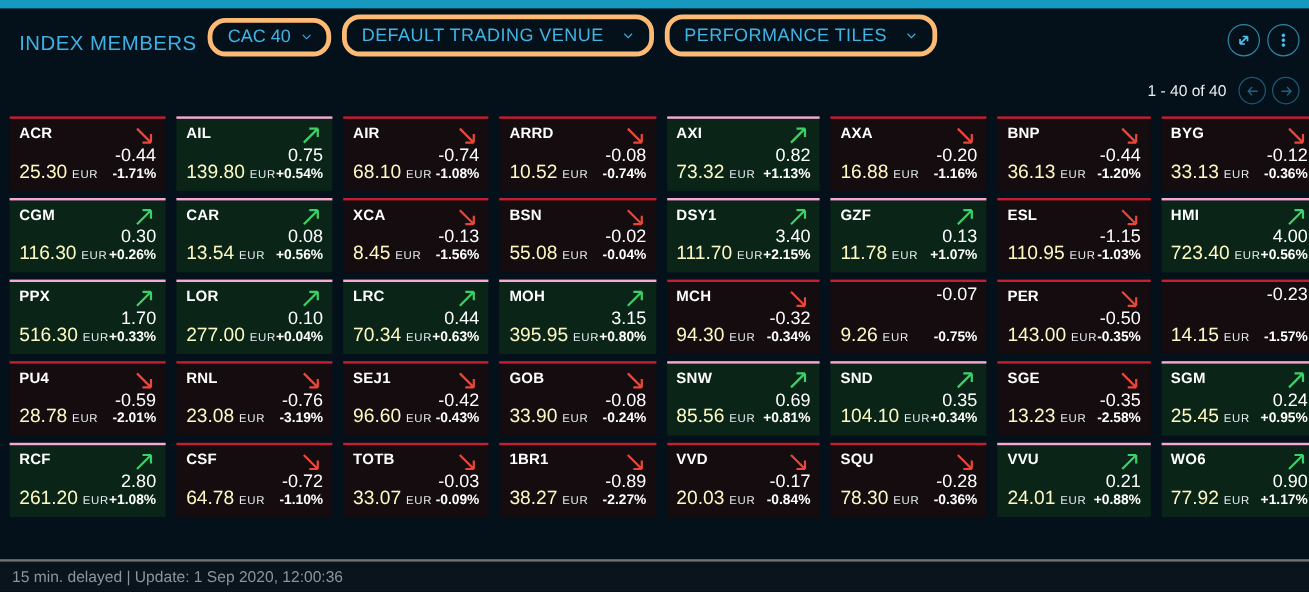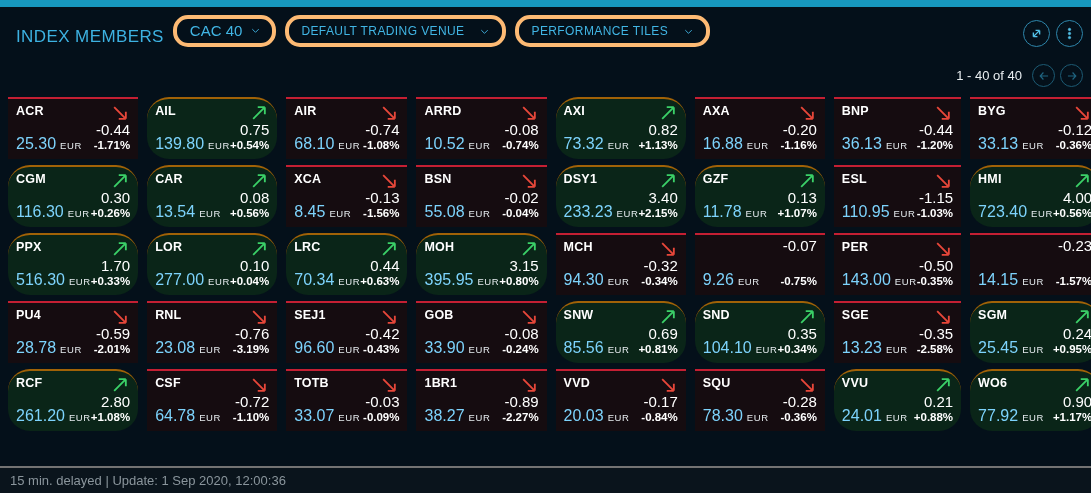--- a/index.html
+++ b/index.html
@@ -10,45 +10,45 @@
     font-family:"Liberation Sans", sans-serif;
     color:#fff;
   }
   .top-strip { position:absolute; top:0; left:0; width:100%; height:7px; background:#1798be; }
 
   
   .header { position:absolute; top:7px; left:0; right:0; height:40px; display:flex; align-items:flex-end; padding:0 8px 0 16px; gap:9px; }
   .page-title { color:#3db2e2; font-size:17px; letter-spacing:.4px; white-space:nowrap; }
   .pill { display:inline-flex; align-items:center; gap:8px; border:4px solid #fdba74; border-radius:15px; color:#41b5e4; padding:4px 12px; background:transparent; cursor:pointer; white-space:nowrap; }
   .pill.primary { font-size:15px; padding:3px 11px 4px 13px; }
-  .pill.secondary { font-size:12px; letter-spacing:.4px; padding:5px 12px;gap:15px; }
+  .pill.secondary { font-size:15px; letter-spacing:.4px; padding:5px 12px;gap:15px; }
   .chev { width:11px; height:11px; stroke:#41b5e4; fill:none; stroke-width:2; }
   .header-actions { margin-left:auto; display:flex; gap:6px; }
   .icon-btn { width:27px; height:27px; border-radius:50%; border:1.5px solid #2e86ab; display:flex; align-items:center; justify-content:center; background:transparent; cursor:pointer; }
   .icon-btn svg { stroke:#53c1e8; fill:#53c1e8; }
 
   
   .pagination { position:absolute; top:64px; right:8px; display:flex; align-items:center; gap:5px; }
   .page-label { color:#e9eef1; font-size:13px; margin-right:5px; }
   .page-btn { width:23px; height:23px; border-radius:50%; border:1px solid #1c5a73; display:flex; align-items:center; justify-content:center; background:transparent; cursor:pointer; }
   .page-btn svg { stroke:#1f6480; fill:none; stroke-width:2; }
 
   
   .tiles-grid { position:absolute; top:97px; left:8px; right:8px; display:grid; grid-template-columns:repeat(8,1fr); gap:6px 9px; }
   .tile { height:62px; padding:5px 8px 6px; display:flex; flex-direction:column; justify-content:space-between; cursor:pointer; }
-  .tile.up   { background:#0a2518; border-top:2px solid #a16207;border-radius:22px; }
+  .tile.up   { background:#0a2518; border-top:2px solid #f9a8d4; }
   .tile.down { background:#150c10; border-top:2px solid #c41f33; }
   .tile-top { display:flex; justify-content:space-between; align-items:flex-start; }
   .ticker { font-size:12.5px; font-weight:bold; color:#fff; letter-spacing:.2px; }
   .trend { width:20px; height:20px; margin-top:-1px; }
   .trend.upi   svg { stroke:#3bd168; }
   .trend.downi svg { stroke:#e8473a; }
   .change-row { text-align:right; font-size:15px; color:#fff; line-height:11px; }
   .price-row { display:flex; align-items:baseline; }
-  .price { font-size:16px; color:#7dd3fc; }
+  .price { font-size:16px; color:#fef9c3; }
   .currency { font-size:9.5px; letter-spacing:.6px; margin-left:4px; color:#e6ecef; }
   .pct { margin-left:auto; font-size:11.5px; font-weight:bold; color:#fff; }
 
   
   .footer { position:absolute; bottom:0; left:0; width:100%; height:27px; background:#0a141c; border-top:2px solid #737373; display:flex; align-items:center; padding-left:10px; }
   .footer-text { color:#8a959c; font-size:13px; }
 </style>
 </head>
 <body>
 
@@ -318,21 +318,21 @@
       <span class="ticker">DSY1</span>
       <span class="trend upi">
         <svg width="20" height="20" viewBox="0 0 24 24" fill="none" stroke-width="2.2">
             <path d="M5 19 L19 5 M19 5 H10.5 M19 5 V13.5"></path>
           </svg>
       </span>
 
     </div>
     <div class="change-row">3.40</div>
     <div class="price-row">
-      <span class="price">233.23</span>
+      <span class="price">111.70</span>
       <span class="currency">EUR</span>
       <span class="pct">+2.15%</span>
     </div>
   </div>
     <div class="tile up">
     <div class="tile-top">
       <span class="ticker">GZF</span>
       <span class="trend upi">
         <svg width="20" height="20" viewBox="0 0 24 24" fill="none" stroke-width="2.2">
             <path d="M5 19 L19 5 M19 5 H10.5 M19 5 V13.5"></path>

